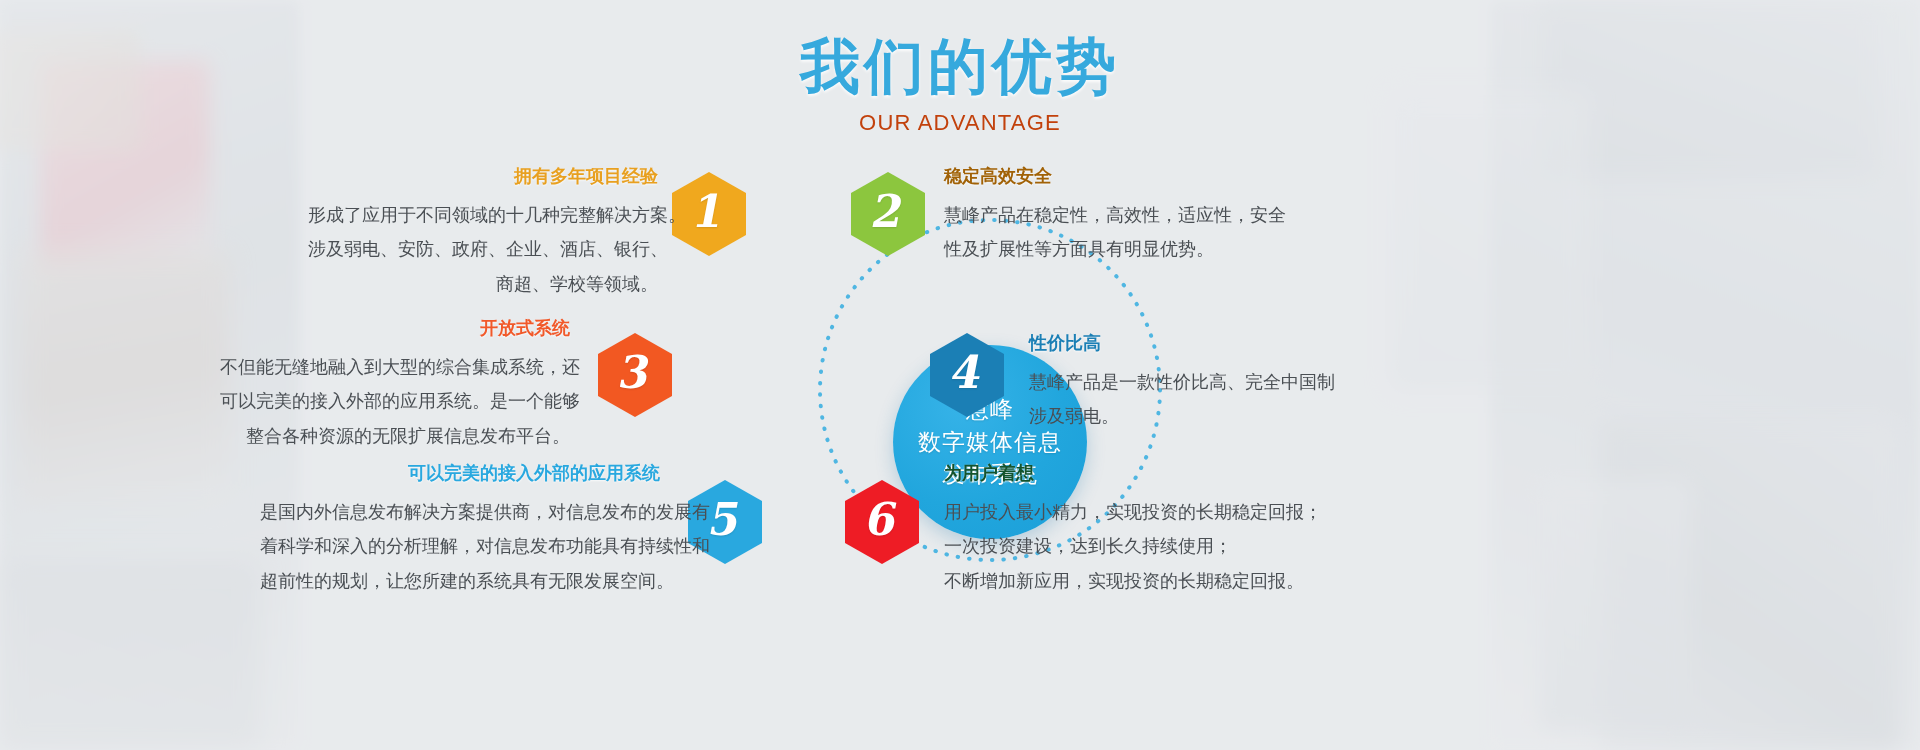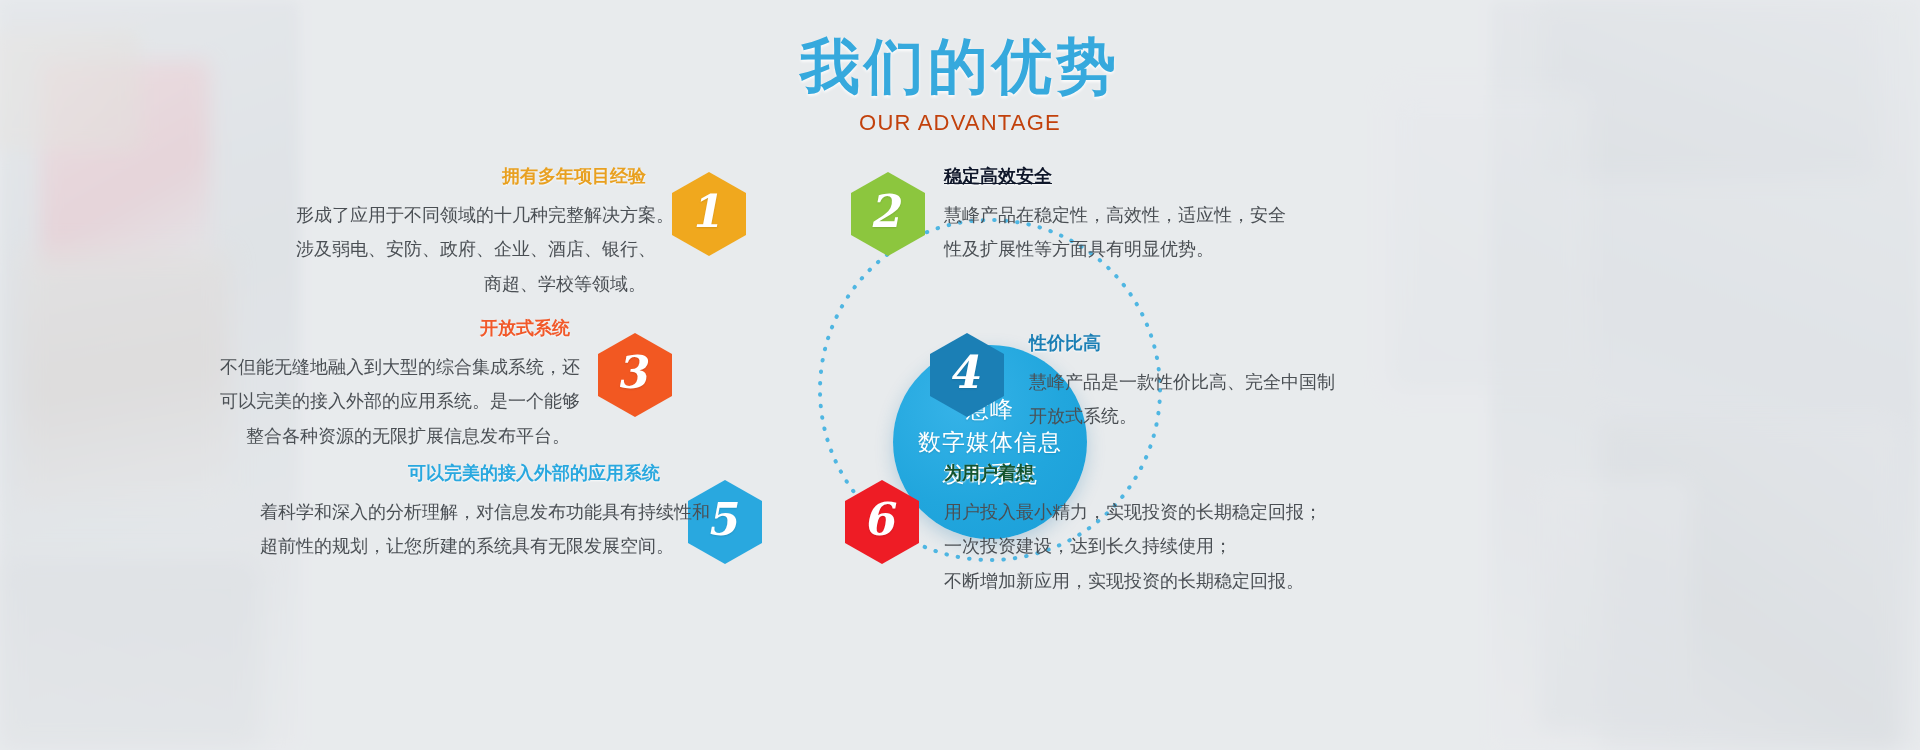--- a/index.html
+++ b/index.html
@@ -93,21 +93,21 @@
     font-family:"DejaVu Sans","Liberation Sans",sans-serif;
     text-shadow:0 1px 2px rgba(255,255,255,.8);
   }
   .block .b-line{
     font-size:18px;color:#4a4f54;line-height:1.92;white-space:nowrap;
     font-family:"DejaVu Sans","Liberation Sans",sans-serif;
   }
   .block.right-align{text-align:right;}
   .block.left-align{text-align:left;}
 
-  #block-1{left:296px;top:165px;width:350px;}
+  #block-1{left:308px;top:165px;width:350px;}
   #block-2{left:944px;top:165px;width:400px;}
   #block-3{left:220px;top:317px;width:350px;}
   #block-4{left:1029px;top:332px;width:400px;}
   #block-5{left:260px;top:462px;width:400px;}
   #block-6{left:944px;top:462px;width:400px;}
 </style>
 </head>
 <body>
 
 <div id="bg">
@@ -164,47 +164,48 @@
   <div class="block right-align" id="block-1">
     <div class="b-title" style="color: rgb(232, 160, 32);">拥有多年项目经验</div>
     <div class="b-lines">
         <div class="b-line">形成了应用于不同领域的十几种完整解决方案。</div>
         <div class="b-line">涉及弱电、安防、政府、企业、酒店、银行、</div>
         <div class="b-line">商超、学校等领域。</div>
       </div>
   </div>
 
   <div class="block left-align" id="block-2">
-    <div class="b-title" style="color: #0f172a; text-decoration: underline;">稳定高效安全</div>
+    <div class="b-title" style="color: #a16207;">稳定高效安全</div>
     <div class="b-lines">
         <div class="b-line">慧峰产品在稳定性，高效性，适应性，安全</div>
         <div class="b-line">性及扩展性等方面具有明显优势。</div>
       </div>
   </div>
 
   <div class="block right-align" id="block-3">
     <div class="b-title" style="color: rgb(241, 89, 42);">开放式系统</div>
     <div class="b-lines">
         <div class="b-line">不但能无缝地融入到大型的综合集成系统，还</div>
         <div class="b-line">可以完美的接入外部的应用系统。是一个能够</div>
         <div class="b-line">整合各种资源的无限扩展信息发布平台。</div>
       </div>
   </div>
 
   <div class="block left-align" id="block-4">
     <div class="b-title" style="color: rgb(27, 127, 181);">性价比高</div>
     <div class="b-lines">
         <div class="b-line">慧峰产品是一款性价比高、完全中国制</div>
-        <div class="b-line">开放式系统。</div>
+        <div class="b-line">涉及弱电。</div>
       </div>
   </div>
 
   <div class="block right-align" id="block-5">
     <div class="b-title" style="color: rgb(41, 168, 223);">可以完美的接入外部的应用系统</div>
     <div class="b-lines">
+        <div class="b-line">是国内外信息发布解决方案提供商，对信息发布的发展有</div>
         <div class="b-line">着科学和深入的分析理解，对信息发布功能具有持续性和</div>
         <div class="b-line">超前性的规划，让您所建的系统具有无限发展空间。</div>
       </div>
   </div>
 
   <div class="block left-align" id="block-6">
     <div class="b-title" style="color: #14532d;">为用户着想</div>
     <div class="b-lines">
         <div class="b-line">用户投入最小精力，实现投资的长期稳定回报；</div>
         <div class="b-line">一次投资建设，达到长久持续使用；</div>

